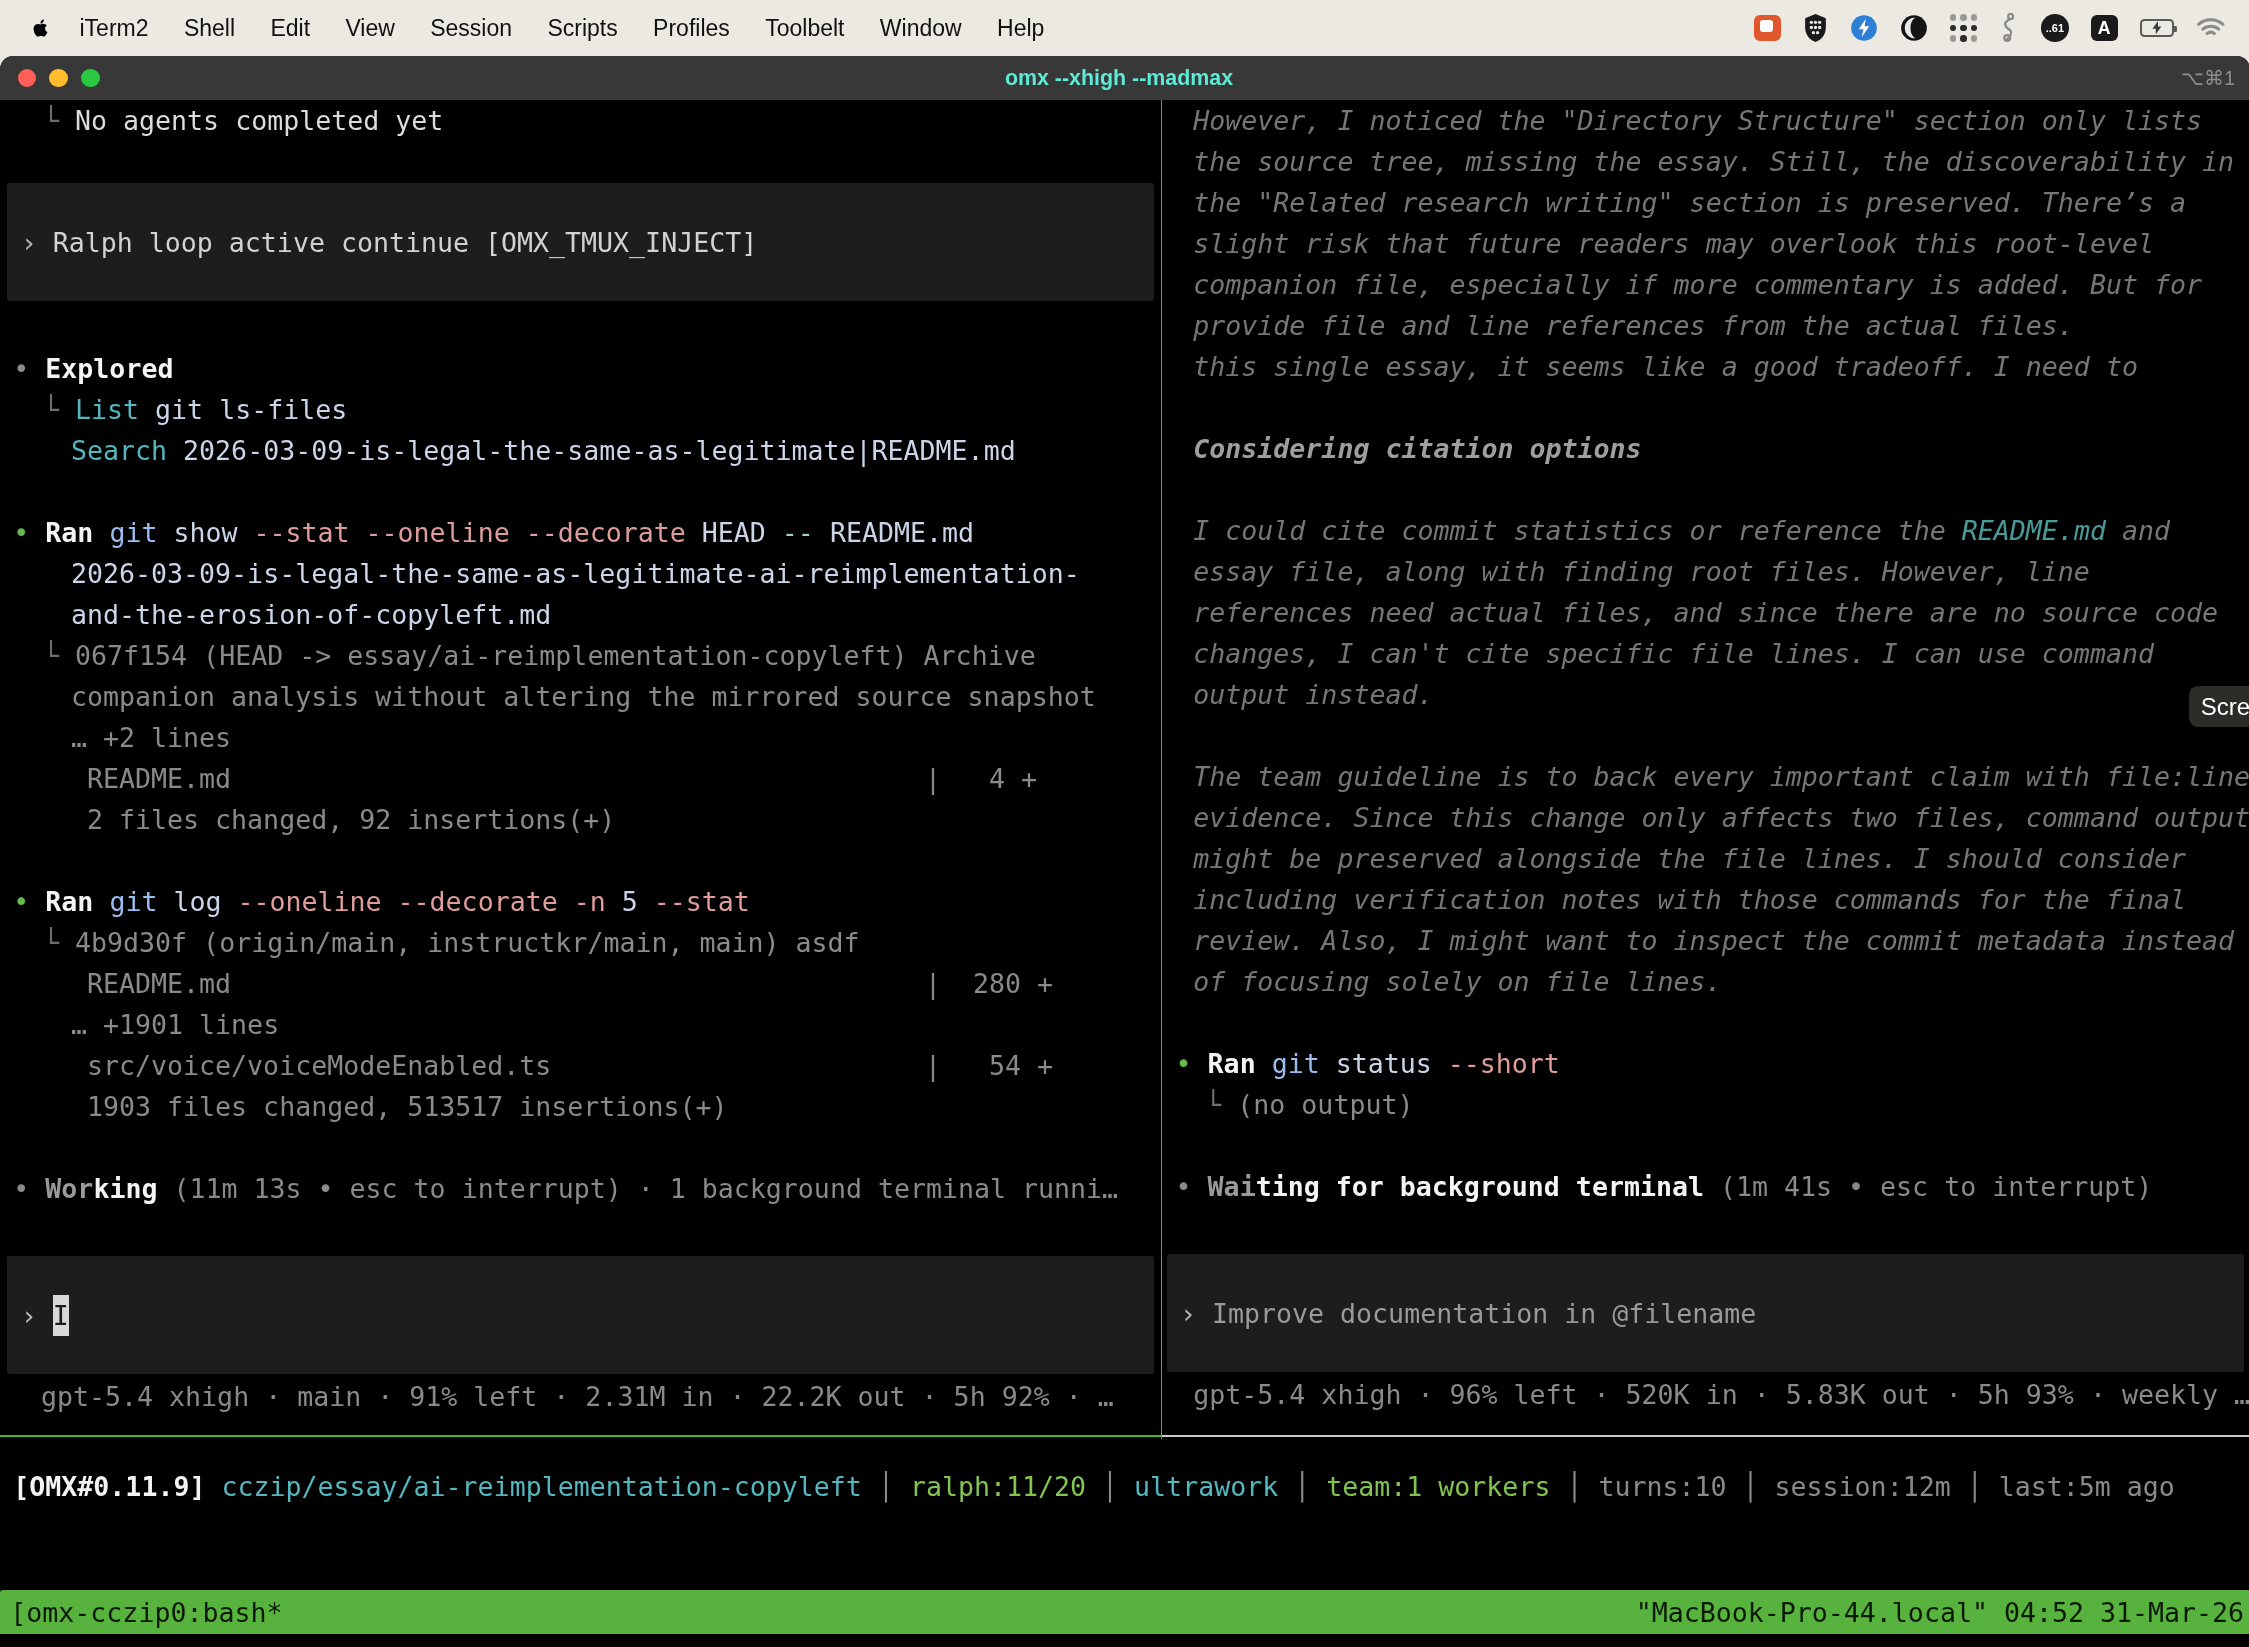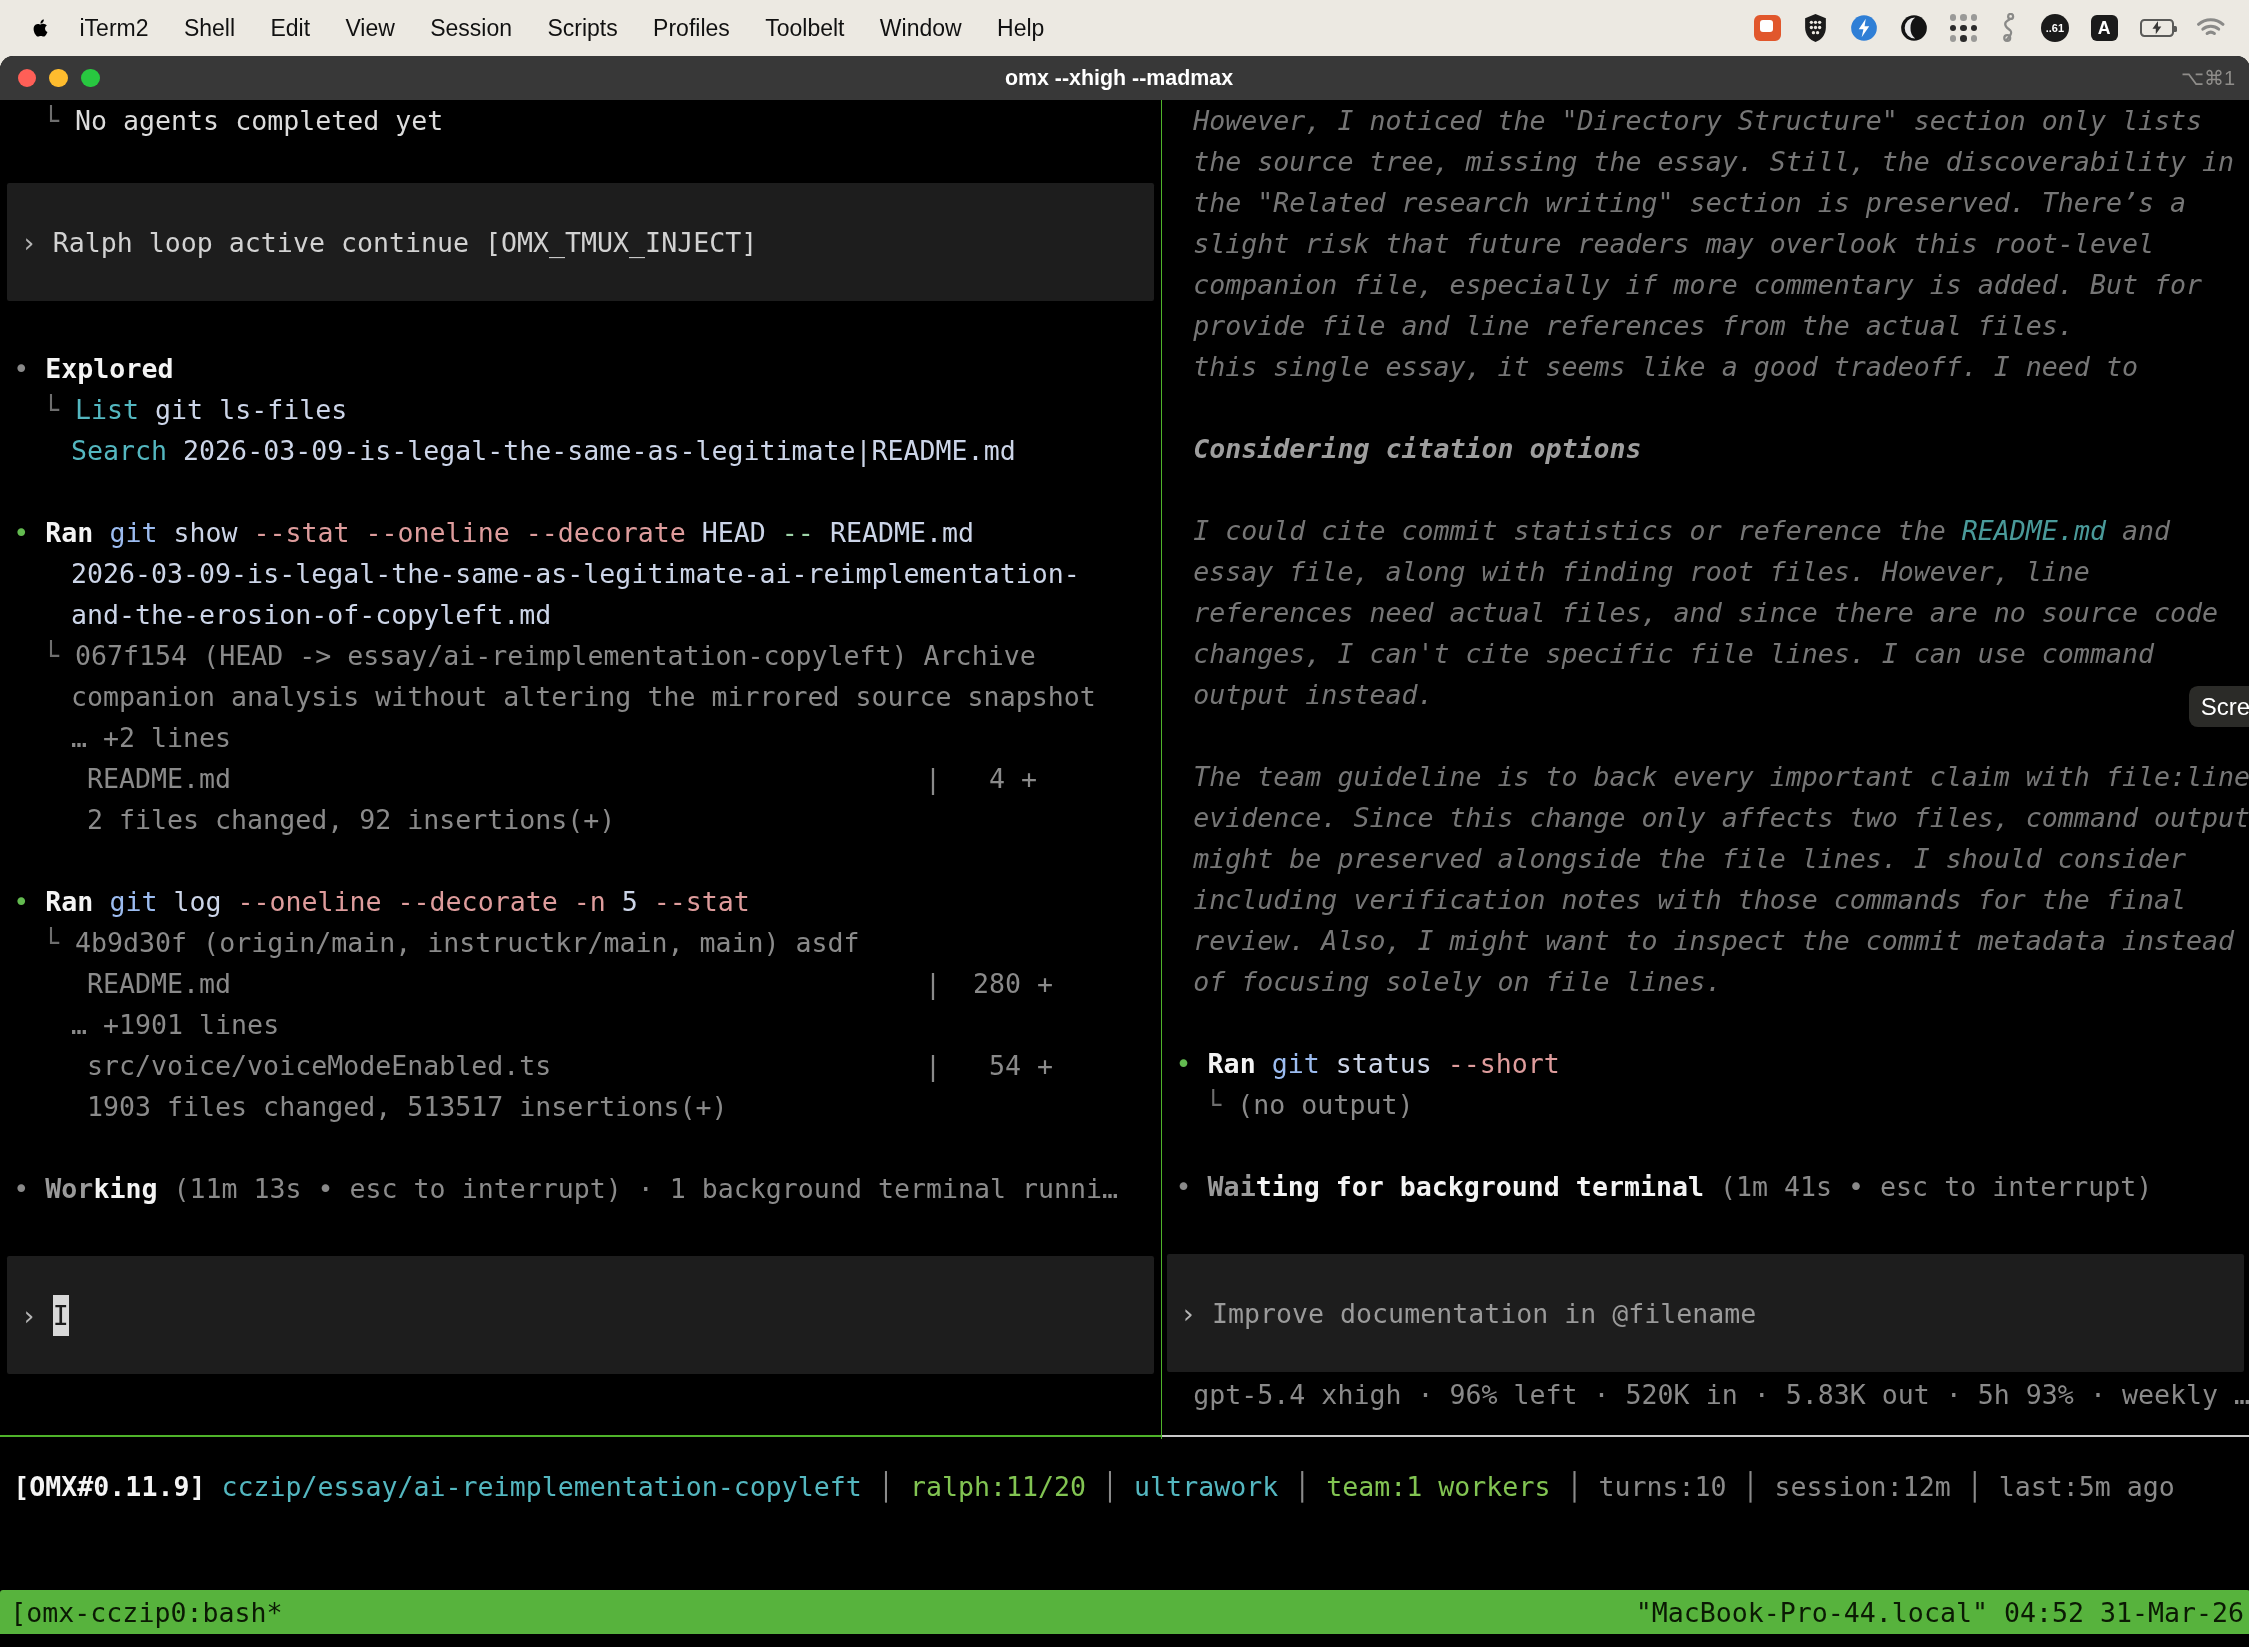--- a/index.html
+++ b/index.html
@@ -33,21 +33,21 @@
            font-size:17.7px;font-weight:bold;font-family:"Liberation Sans",sans-serif;}
   .battery{position:relative;width:34px;height:17.7px;border:2.2px solid #5a5a58;border-radius:4.4px;display:flex;align-items:center;justify-content:center;}
   .battery::after{content:"";position:absolute;right:-5.9px;top:4.4px;width:3px;height:6.6px;background:#5a5a58;border-radius:0 1.5px 1.5px 0;}
   
   .window{position:absolute;top:56px;left:0;width:2250px;height:1591px;background:var(--term-bg);
           border-radius:13.3px 13.3px 0 0;overflow:hidden;}
   .titlebar{position:relative;height:44px;background:var(--titlebar-bg);display:flex;align-items:center;}
   .lights{display:flex;gap:13.3px;margin-left:17.7px;}
   .light{width:18.5px;height:18.5px;border-radius:50%;}
   .light.red{background:#ff5f57;} .light.yellow{background:#febc2e;} .light.green{background:#28c840;}
-  .wtitle{position:absolute;left:0;right:12px;text-align:center;color:#ffffff;font-size:21.4px;font-family:"Liberation Sans",sans-serif;font-weight:bold;}
+  .wtitle{position:absolute;left:0;right:12px;text-align:center;color:#5eead4;font-size:21.4px;font-family:"Liberation Sans",sans-serif;font-weight:bold;}
   .wshortcut{position:absolute;right:14.8px;color:#8f8d8a;font-size:20px;font-family:"Liberation Sans",sans-serif;}
   
   .panes{display:flex;height:1339px;}
   .pane{position:relative;background:var(--term-bg);font-size:26.6px;line-height:41px;}
   .pane.left{width:1256px;border-right:1.5px solid var(--divider-green);}
   .pane.right{flex:1;}
   .line{height:41px;line-height:41px;white-space:pre;overflow:hidden;}
   .w{color:var(--white);} .b{color:var(--boldwhite);font-weight:bold;} .g{color:var(--gray);}
   .dim{color:#9a9a9a;font-weight:bold;} .cy{color:var(--cyan);} .bl{color:var(--blue);}
   .lv{color:var(--lav);} .sa{color:var(--salmon);} .gn{color:var(--greentext);}
@@ -208,20 +208,21 @@
             <div class="line" style="padding-left: 87px;"><span class="fn">README.md</span><span class="g">|  280 +</span></div>
             <div class="line" style="padding-left: 71px;"><span class="g">… +1901 lines</span></div>
             <div class="line" style="padding-left: 87px;"><span class="fn">src/voice/voiceModeEnabled.ts</span><span class="g">|   54 +</span></div>
             <div class="line" style="padding-left: 87px;"><span class="g">1903 files changed, 513517 insertions(+)</span></div>
             <div class="line"></div>
             <div class="line" style="padding-left: 13.3px;"><span class="gyb">• </span><span class="dim">Wor</span><span class="b">king</span><span class="g"> (11m 13s • esc to interrupt) · 1 background terminal runni…</span></div>
           </div>
         <div class="cmdbox inputbox-l">
           <span class="prompt">› </span><span class="cursor">I</span>
         </div>
+        <div class="statusline pl">gpt-5.4 xhigh · main · 91% left · 2.31M in · 22.2K out · 5h 92% · …</div>
         <div class="pane-bottom greenline"></div>
       </section>
 
       <section class="pane right">
         <div>
             <div class="line" style="padding-left: 31px;"><span class="it">However, I noticed the "Directory Structure" section only lists</span></div>
             <div class="line" style="padding-left: 31px;"><span class="it">the source tree, missing the essay. Still, the discoverability in</span></div>
             <div class="line" style="padding-left: 31px;"><span class="it">the "Related research writing" section is preserved. There’s a</span></div>
             <div class="line" style="padding-left: 31px;"><span class="it">slight risk that future readers may overlook this root-level</span></div>
             <div class="line" style="padding-left: 31px;"><span class="it">companion file, especially if more commentary is added. But for</span></div>

